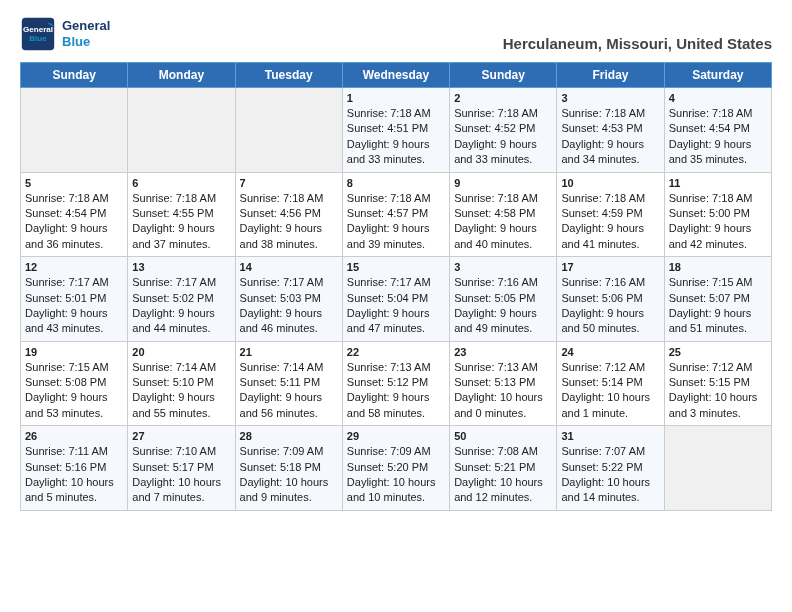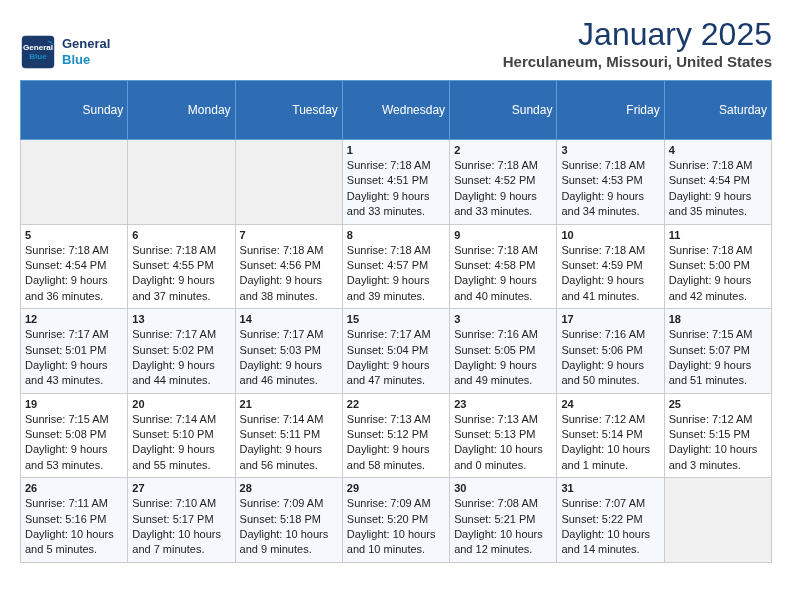--- a/index.html
+++ b/index.html
@@ -44,23 +44,23 @@
     }
     table {
       width: 100%;
       border-collapse: collapse;
       table-layout: fixed;
     }
     thead tr th {
       background-color: #2e6db4;
       color: #fff;
       font-size: 12px;
-      font-weight: normal;
-      padding: 22px 4px;
-      text-align: right;
+      font-weight: bold;
+      padding: 5px 4px;
+      text-align: center;
       border: 1px solid #5a9fd4;
     }
     tbody tr td {
       border: 1px solid #ccc;
       vertical-align: top;
       padding: 4px 4px;
       font-size: 10px;
       color: #222;
       height: 72px;
       background: #fff;
@@ -94,21 +94,20 @@
         <text x="20" y="18" font-family="Arial" font-size="9" fill="white" text-anchor="middle" font-weight="bold">General</text>
         <text x="20" y="28" font-family="Arial" font-size="9" fill="#1a8dc8" text-anchor="middle" font-weight="bold">Blue</text>
         <polygon points="30,8 38,12 34,8" fill="#1a8dc8"></polygon>
       </svg>
       <div>
         <div style="font-size:13px; font-weight:bold; color:#1a3a6b; line-height:1.2;">General</div>
         <div style="font-size:13px; font-weight:bold; color:#1a8dc8; line-height:1.2;">Blue</div>
       </div>
     </div>
     <div class="title-block">
-      <div class="calendar-title">January 2025</div>
       <div class="calendar-subtitle">Herculaneum, Missouri, United States</div>
     </div>
   </div>
 
   <table>
     <thead>
       <tr>
       <th>Sunday</th>
           <th>Monday</th>
           <th>Tuesday</th>
@@ -241,21 +240,21 @@
           </td>
           <td>
             <span class="day-number">28</span>
             <div class="day-info">Sunrise: 7:09 AM<br>Sunset: 5:18 PM<br>Daylight: 10 hours and 9 minutes.</div>
           </td>
           <td>
             <span class="day-number">29</span>
             <div class="day-info">Sunrise: 7:09 AM<br>Sunset: 5:20 PM<br>Daylight: 10 hours and 10 minutes.</div>
           </td>
           <td>
-            <span class="day-number">30</span>
+            <span class="day-number">50</span>
             <div class="day-info">Sunrise: 7:08 AM<br>Sunset: 5:21 PM<br>Daylight: 10 hours and 12 minutes.</div>
           </td>
           <td>
             <span class="day-number">31</span>
             <div class="day-info">Sunrise: 7:07 AM<br>Sunset: 5:22 PM<br>Daylight: 10 hours and 14 minutes.</div>
           </td>
           <td class="empty"></td>
         </tr>
       </tbody>
   </table>

